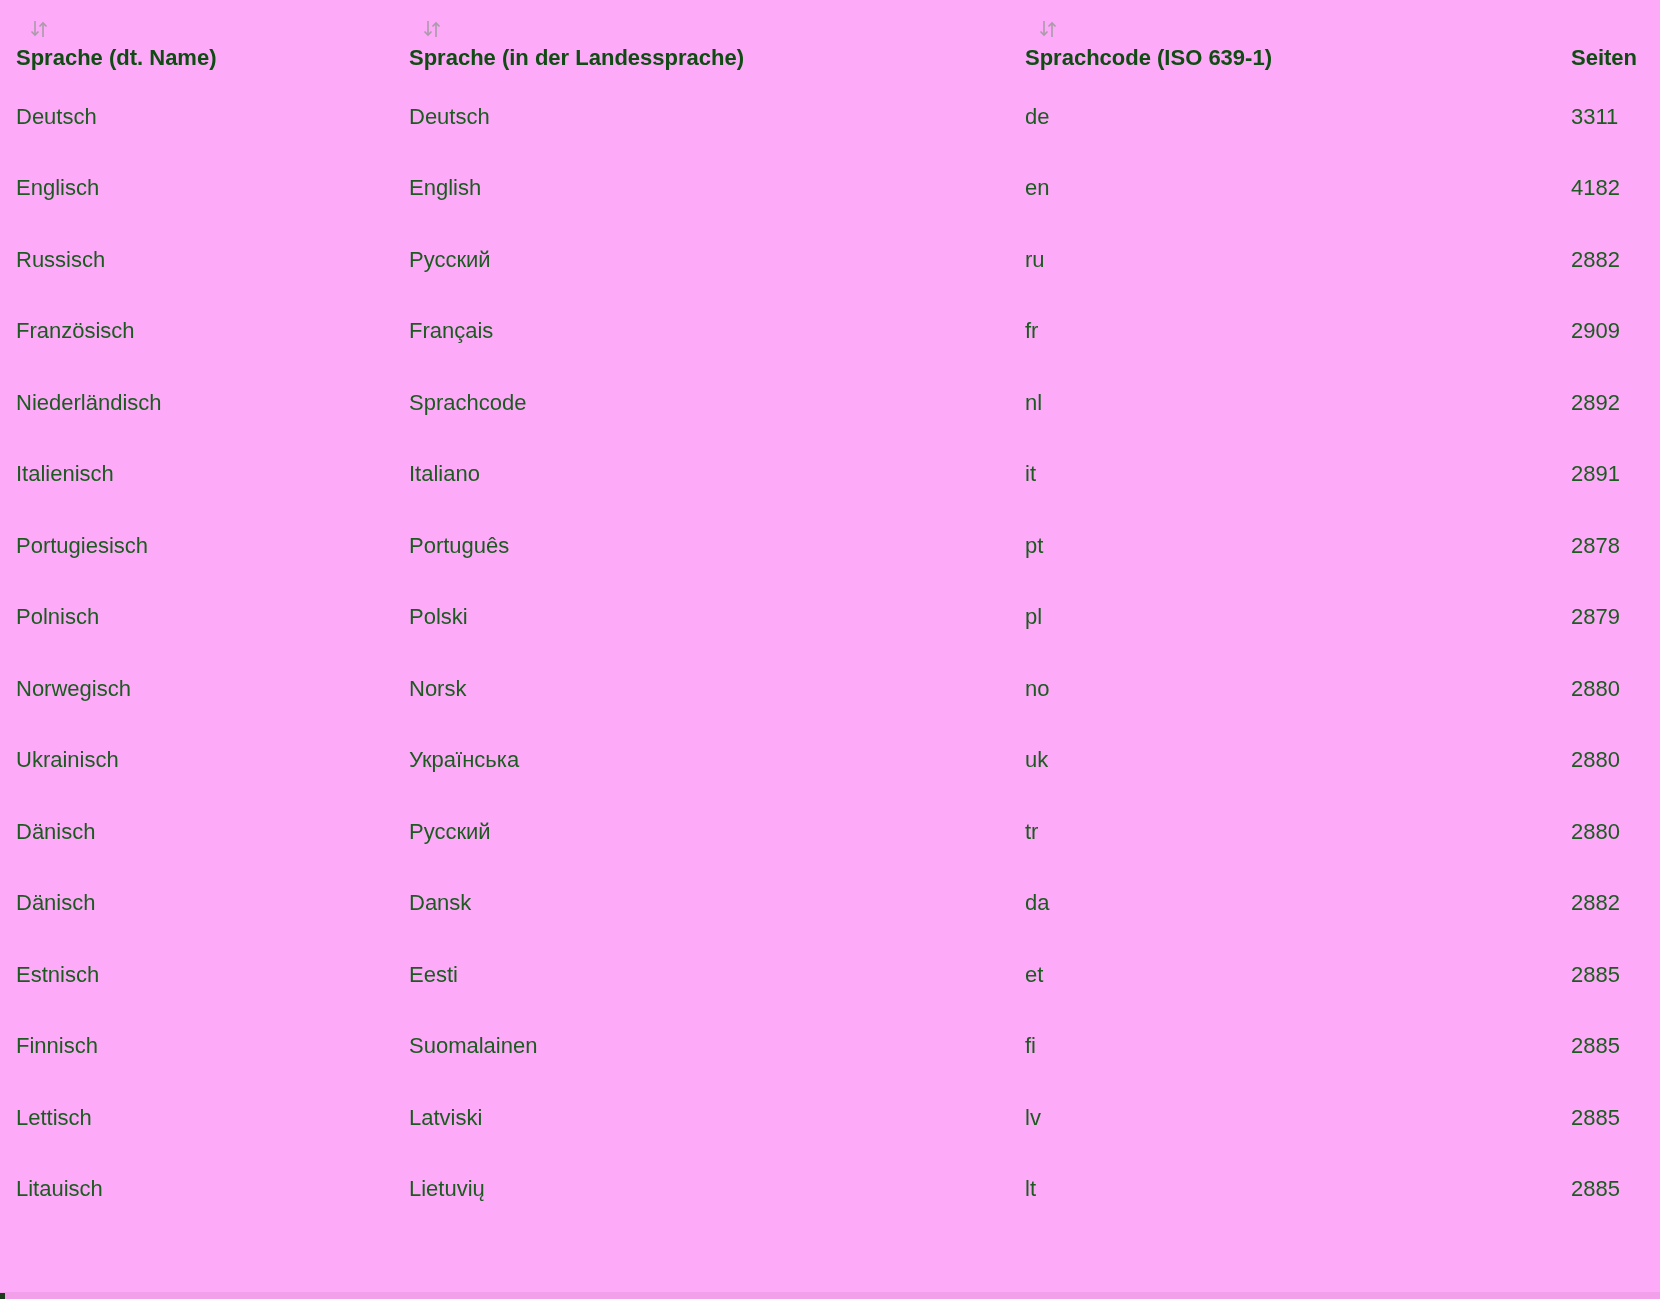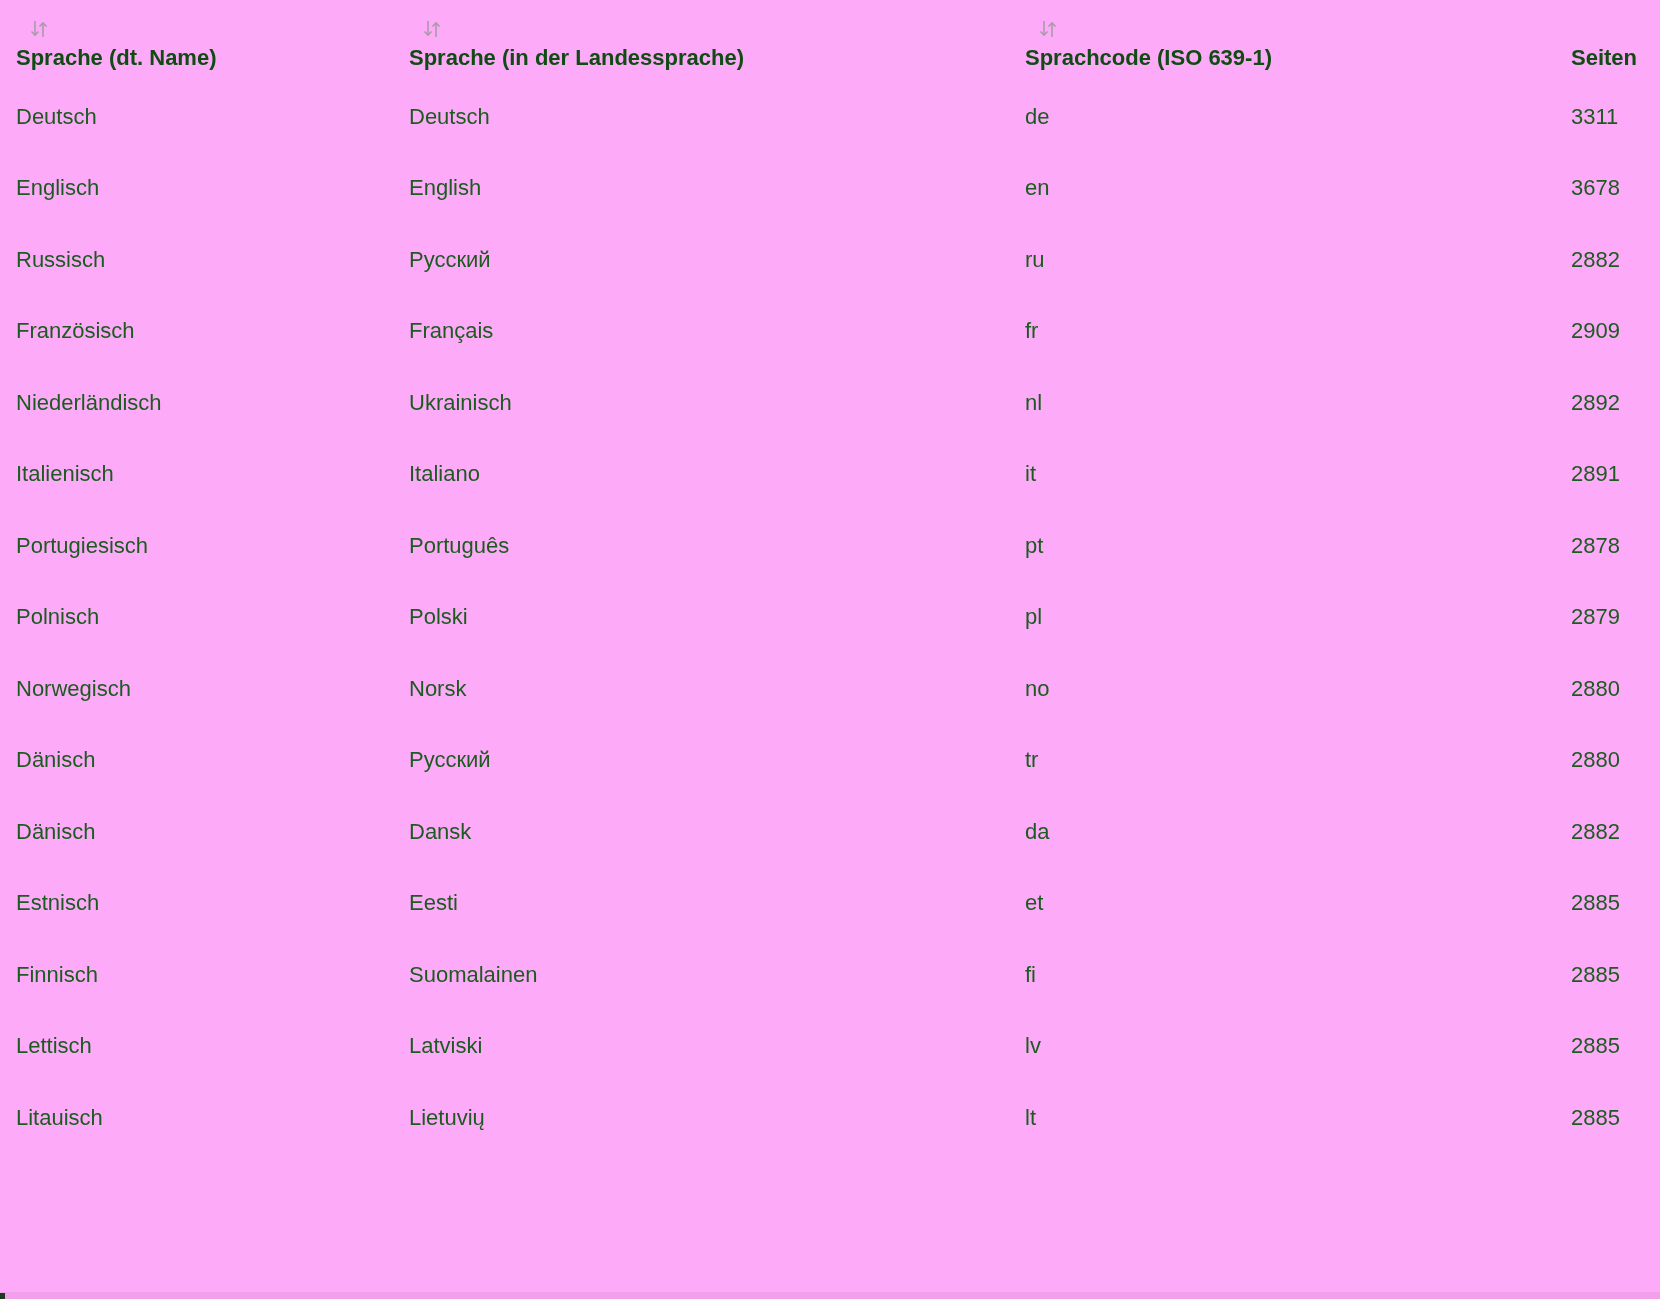--- a/index.html
+++ b/index.html
@@ -122,37 +122,37 @@
       <tr>
         <td class="first">Deutsch</td>
         <td>Deutsch</td>
         <td>de</td>
         <td>3311</td>
       </tr>
       <tr>
         <td class="first">Englisch</td>
         <td>English</td>
         <td>en</td>
-        <td>3678</td>
+        <td>4182</td>
       </tr>
       <tr>
         <td class="first">Russisch</td>
         <td>Русский</td>
         <td>ru</td>
         <td>2882</td>
       </tr>
       <tr>
         <td class="first">Französisch</td>
         <td>Français</td>
         <td>fr</td>
         <td>2909</td>
       </tr>
       <tr>
         <td class="first">Niederländisch</td>
-        <td>Ukrainisch</td>
+        <td>Sprachcode</td>
         <td>nl</td>
         <td>2892</td>
       </tr>
       <tr>
         <td class="first">Italienisch</td>
         <td>Italiano</td>
         <td>it</td>
         <td>2891</td>
       </tr>
       <tr>
@@ -164,20 +164,26 @@
       <tr>
         <td class="first">Polnisch</td>
         <td>Polski</td>
         <td>pl</td>
         <td>2879</td>
       </tr>
       <tr>
         <td class="first">Norwegisch</td>
         <td>Norsk</td>
         <td>no</td>
+        <td>2880</td>
+      </tr>
+      <tr>
+        <td class="first">Ukrainisch</td>
+        <td>Українська</td>
+        <td>uk</td>
         <td>2880</td>
       </tr>
       <tr>
         <td class="first">Dänisch</td>
         <td>Русский</td>
         <td>tr</td>
         <td>2880</td>
       </tr>
       <tr>
         <td class="first">Dänisch</td>

